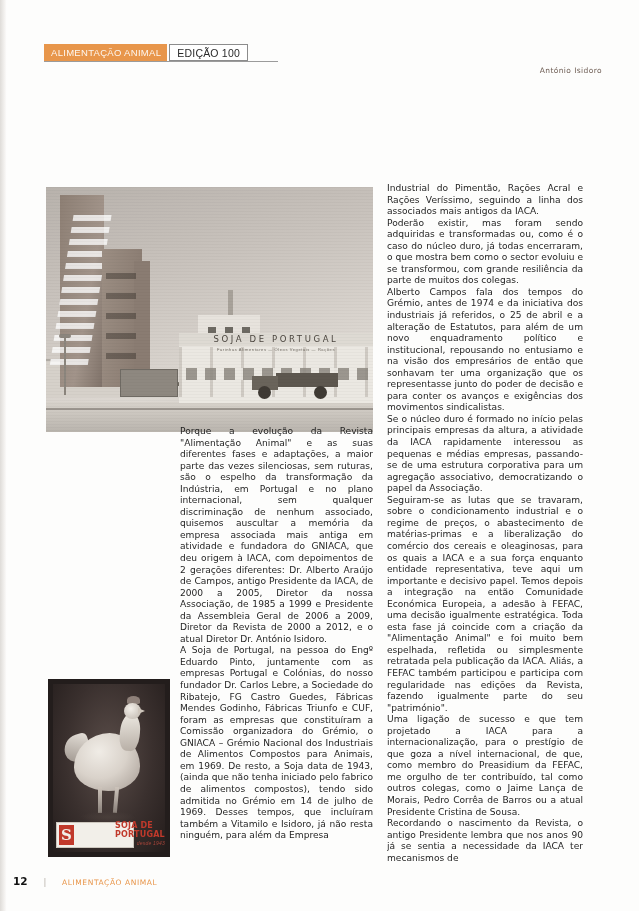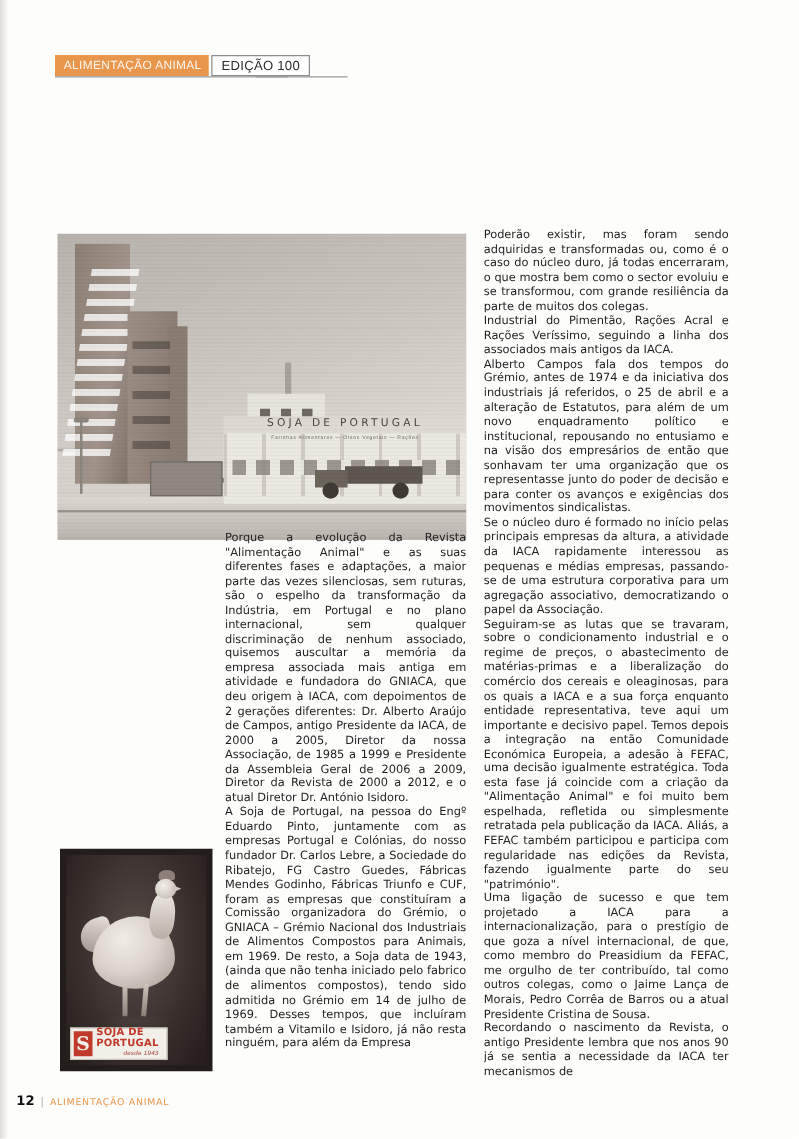--- a/index.html
+++ b/index.html
@@ -357,20 +357,21 @@
   }
   .ph-logo {
     position: absolute; left: 8px; bottom: 9px;
     width: 78px; height: 26px;
     background: #f2efe9;
     border: 1px solid #cdc7be;
     display: flex;
     align-items: center;
     padding-left: 2px;
     box-sizing: border-box;
+    gap: 38px;
   }
   .ph-logo-mark {
     width: 15px; height: 20px;
     background: #c0392b;
     position: relative;
     flex: none;
     margin-right: 3px;
   }
   .ph-logo-mark:after {
     content: "S";
@@ -422,21 +423,21 @@
     height: 700px;
     overflow: hidden;
   }
 
   
   .footer {
     position: absolute;
     left: 13px; bottom: 24px;
     display: flex;
     align-items: baseline;
-    gap: 5px;
+    gap: 16px;
   }
   .footer-page {
     font-size: 10.5px;
     font-weight: bold;
     color: #111;
     font-family: "DejaVu Sans", sans-serif;
   }
   .footer-sep {
     font-size: 9px;
     color: #b9b3ac;
@@ -455,20 +456,21 @@
 
   <div class="page-edge-left"></div>
 
   <div class="masthead">
     <div class="masthead-tag">ALIMENTAÇÃO ANIMAL</div>
     <div class="masthead-edition">EDIÇÃO 100</div>
   </div>
   <div class="masthead-rule"></div>
   <div class="masthead-rule2"></div>
 
+  <div class="pullquote-author">António Isidoro</div>
 
 
   <div class="photo-factory">
     <div class="pf-sky"></div>
     <div class="pf-trees"></div>
     <div class="pf-ground"></div>
     <div class="pf-roadline"></div>
     <div class="pf-lowbuild"></div>
     <div class="pf-tower"></div>
     <div class="pf-tower-zz"></div>
@@ -513,22 +515,22 @@
       </div>
     </div>
   </div>
 
   <div class="col col-left">
     <p>Porque a evolução da Revista "Alimentação Animal" e as suas diferentes fases e adaptações, a maior parte das vezes silenciosas, sem ruturas, são o espelho da transformação da Indústria, em Portugal e no plano internacional, sem qualquer discriminação de nenhum associado, quisemos auscultar a memória da empresa associada mais antiga em atividade e fundadora do GNIACA, que deu origem à IACA, com depoimentos de 2 gerações diferentes: Dr. Alberto Araújo de Campos, antigo Presidente da IACA, de 2000 a 2005, Diretor da nossa Associação, de 1985 a 1999 e Presidente da Assembleia Geral de 2006 a 2009, Diretor da Revista de 2000 a 2012, e o atual Diretor Dr. António Isidoro.</p>
     <p>A Soja de Portugal, na pessoa do Engº Eduardo Pinto, juntamente com as empresas Portugal e Colónias, do nosso fundador Dr. Carlos Lebre, a Sociedade do Ribatejo, FG Castro Guedes, Fábricas Mendes Godinho, Fábricas Triunfo e CUF, foram as empresas que constituíram a Comissão organizadora do Grémio, o GNIACA – Grémio Nacional dos Industriais de Alimentos Compostos para Animais, em 1969. De resto, a Soja data de 1943, (ainda que não tenha iniciado pelo fabrico de alimentos compostos), tendo sido admitida no Grémio em 14 de julho de 1969. Desses tempos, que incluíram também a Vitamilo e Isidoro, já não resta ninguém, para além da Empresa</p>
   </div>
 
   <div class="col col-right">
+    <p>Industrial do Pimentão, Rações Acral e Rações Veríssimo, seguindo a linha dos associados mais antigos da IACA.</p>
     <p>Poderão existir, mas foram sendo adquiridas e transformadas ou, como é o caso do núcleo duro, já todas encerraram, o que mostra bem como o sector evoluiu e se transformou, com grande resiliência da parte de muitos dos colegas.</p>
-    <p>Industrial do Pimentão, Rações Acral e Rações Veríssimo, seguindo a linha dos associados mais antigos da IACA.</p>
     <p>Alberto Campos fala dos tempos do Grémio, antes de 1974 e da iniciativa dos industriais já referidos, o 25 de abril e a alteração de Estatutos, para além de um novo enquadramento político e institucional, repousando no entusiamo e na visão dos empresários de então que sonhavam ter uma organização que os representasse junto do poder de decisão e para conter os avanços e exigências dos movimentos sindicalistas.</p>
     <p>Se o núcleo duro é formado no início pelas principais empresas da altura, a atividade da IACA rapidamente interessou as pequenas e médias empresas, passando-se de uma estrutura corporativa para um agregação associativo, democratizando o papel da Associação.</p>
     <p>Seguiram-se as lutas que se travaram, sobre o condicionamento industrial e o regime de preços, o abastecimento de matérias-primas e a liberalização do comércio dos cereais e oleaginosas, para os quais a IACA e a sua força enquanto entidade representativa, teve aqui um importante e decisivo papel. Temos depois a integração na então Comunidade Económica Europeia, a adesão à FEFAC, uma decisão igualmente estratégica. Toda esta fase já coincide com a criação da "Alimentação Animal" e foi muito bem espelhada, refletida ou simplesmente retratada pela publicação da IACA. Aliás, a FEFAC também participou e participa com regularidade nas edições da Revista, fazendo igualmente parte do seu "património".</p>
     <p>Uma ligação de sucesso e que tem projetado a IACA para a internacionalização, para o prestígio de que goza a nível internacional, de que, como membro do Preasidium da FEFAC, me orgulho de ter contribuído, tal como outros colegas, como o Jaime Lança de Morais, Pedro Corrêa de Barros ou a atual Presidente Cristina de Sousa.</p>
     <p>Recordando o nascimento da Revista, o antigo Presidente lembra que nos anos 90 já se sentia a necessidade da IACA ter mecanismos de</p>
   </div>
 
   <div class="footer">
     <span class="footer-page">12</span>
     <span class="footer-sep">|</span>

